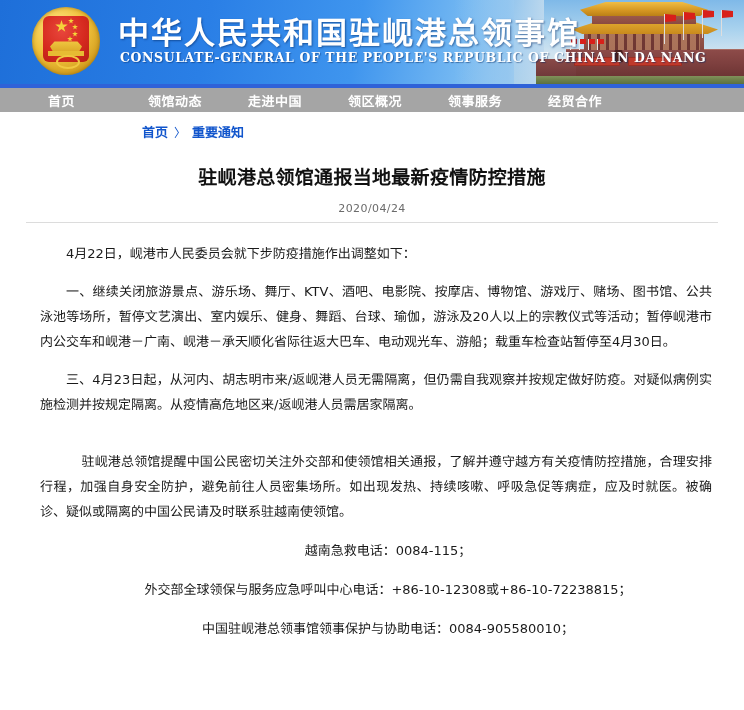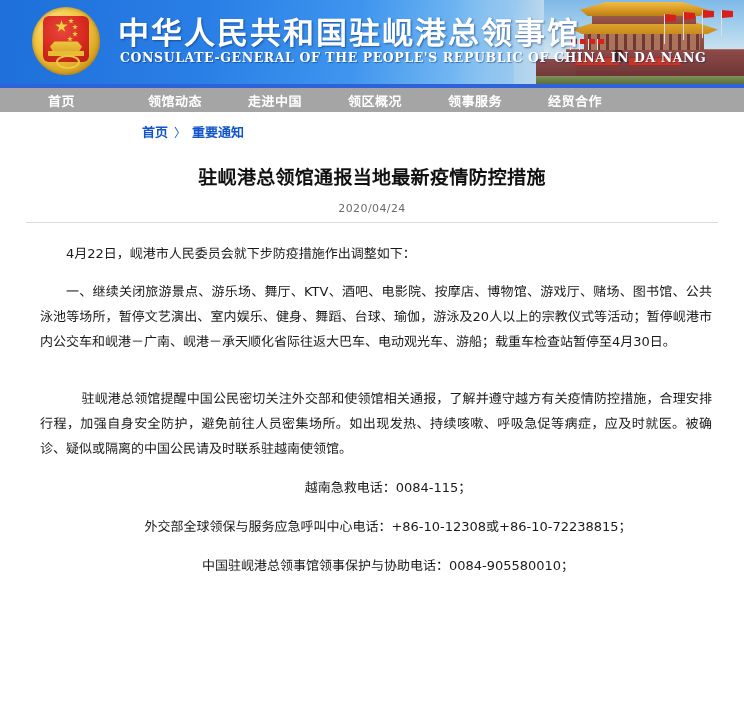--- a/index.html
+++ b/index.html
@@ -364,20 +364,21 @@
 </div>
 
 <article class="article">
   <h1 class="art-title">驻岘港总领馆通报当地最新疫情防控措施</h1>
   <div class="art-date">2020/04/24</div>
   <div class="art-rule"></div>
 
   <div class="art-body">
     <p class="para lead">4月22日，岘港市人民委员会就下步防疫措施作出调整如下：</p>
     <p class="para">一、继续关闭旅游景点、游乐场、舞厅、KTV、酒吧、电影院、按摩店、博物馆、游戏厅、赌场、图书馆、公共泳池等场所，暂停文艺演出、室内娱乐、健身、舞蹈、台球、瑜伽，游泳及20人以上的宗教仪式等活动；暂停岘港市内公交车和岘港－广南、岘港－承天顺化省际往返大巴车、电动观光车、游船；载重车检查站暂停至4月30日。</p>
+    <p class="para">三、4月23日起，从河内、胡志明市来/返岘港人员无需隔离，但仍需自我观察并按规定做好防疫。对疑似病例实施检测并按规定隔离。从疫情高危地区来/返岘港人员需居家隔离。</p>
     <p class="para extra-indent">驻岘港总领馆提醒中国公民密切关注外交部和使领馆相关通报，了解并遵守越方有关疫情防控措施，合理安排行程，加强自身安全防护，避免前往人员密集场所。如出现发热、持续咳嗽、呼吸急促等病症，应及时就医。被确诊、疑似或隔离的中国公民请及时联系驻越南使领馆。</p>
 
     <p class="contact">越南急救电话：0084-115；</p>
     <p class="contact">外交部全球领保与服务应急呼叫中心电话：+86-10-12308或+86-10-72238815；</p>
     <p class="contact">中国驻岘港总领事馆领事保护与协助电话：0084-905580010；</p>
 
   </div>
 </article>
 
 </body></html>

